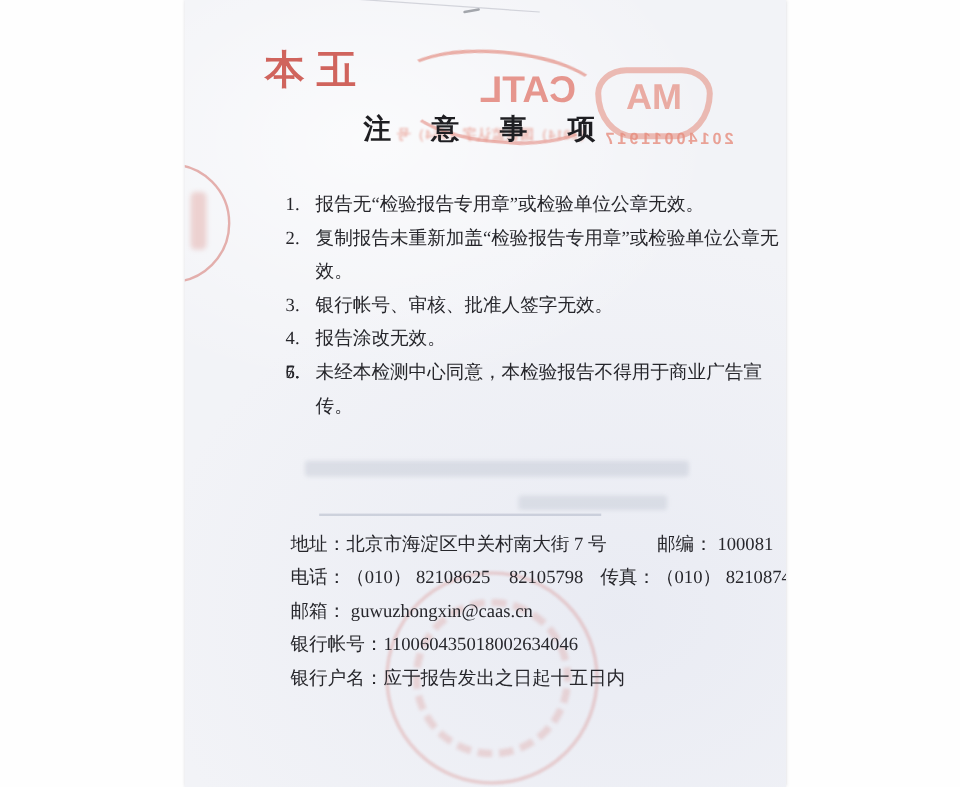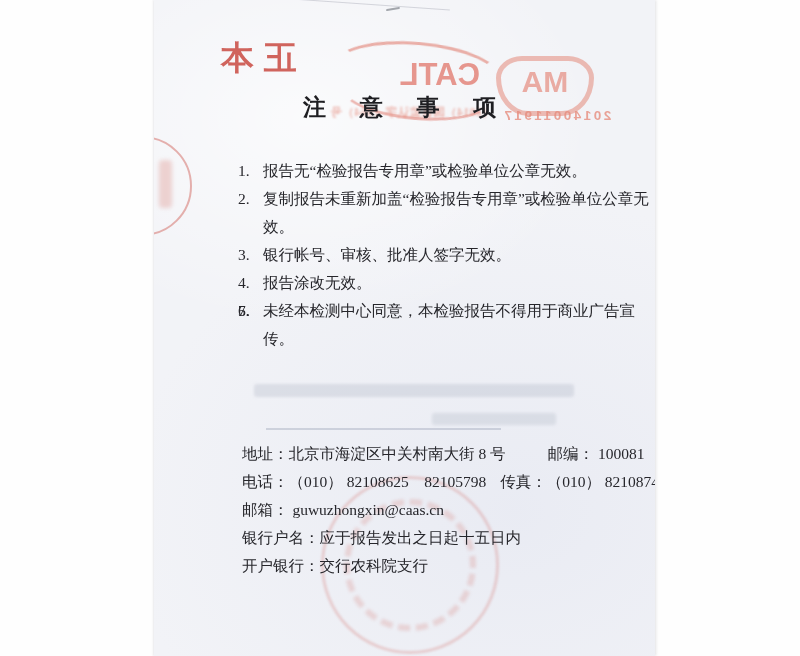--- a/index.html
+++ b/index.html
@@ -182,32 +182,32 @@
   <div class="bleed-a"></div>
   <div class="bleed-b"></div>
   <div class="bleed-line"></div>
 
   <div class="bottom-stamp">
     <div class="bottom-stamp-inner"></div>
   </div>
 
   <div class="contact">
     <div class="contact-row">
-      <span>地址：</span><span>北京市海淀区中关村南大街 8 号</span><span class="sp-zip">邮编：</span> <span>100081</span>
+      <span>地址：</span><span>北京市海淀区中关村南大街 7 号</span><span class="sp-zip">邮编：</span> <span>100081</span>
     </div>
     <div class="contact-row">
       <span>电话：</span><span>（010） 82108625　82105798</span><span class="sp-fax">传真：</span><span>（010） 82108742</span>
     </div>
     <div class="contact-row">
       <span>邮箱：</span> <span>guwuzhongxin@caas.cn</span>
     </div>
     <div class="contact-row">
+      <span>银行帐号：</span><span>110060435018002634046</span>
+    </div>
+    <div class="contact-row">
       <span>银行户名：</span><span>应于报告发出之日起十五日内</span>
-    </div>
-    <div class="contact-row">
-      <span>开户银行：</span><span>交行农科院支行</span>
     </div>
   </div>
 
   <div class="edge-stamp"></div>
   <div class="edge-stamp-marks"></div>
 
 </div>
 
 </body></html>

